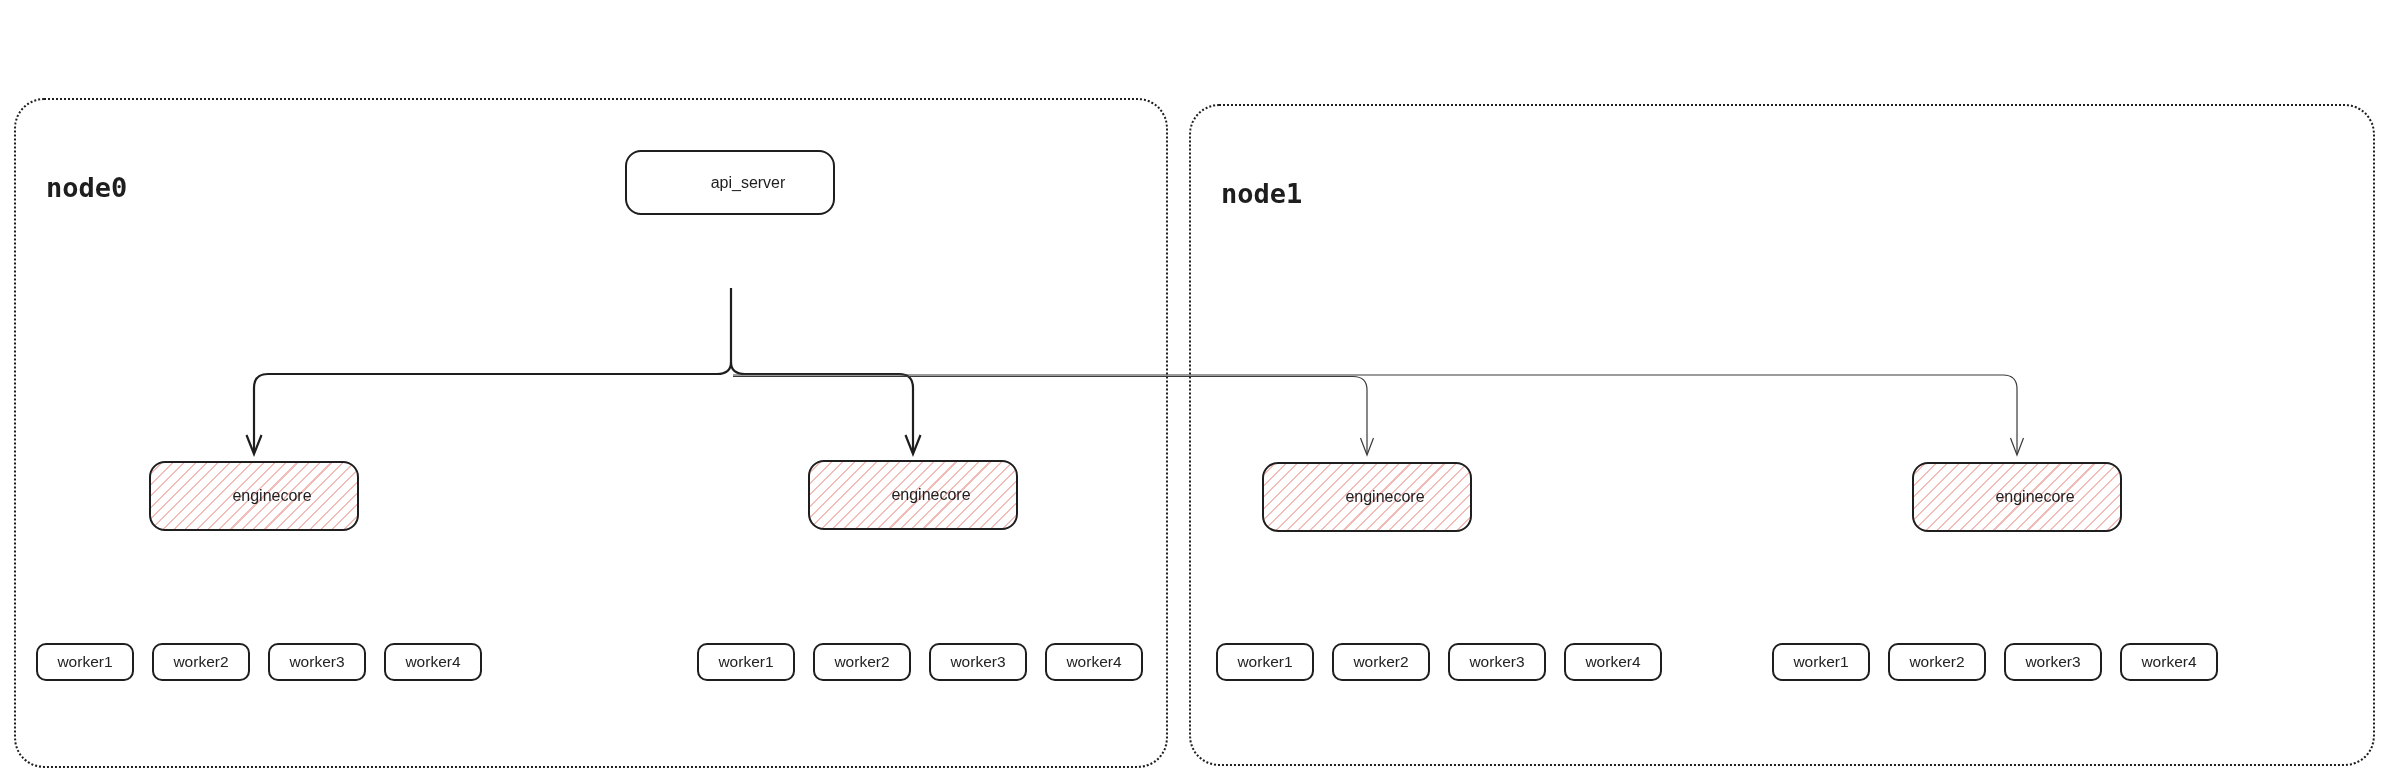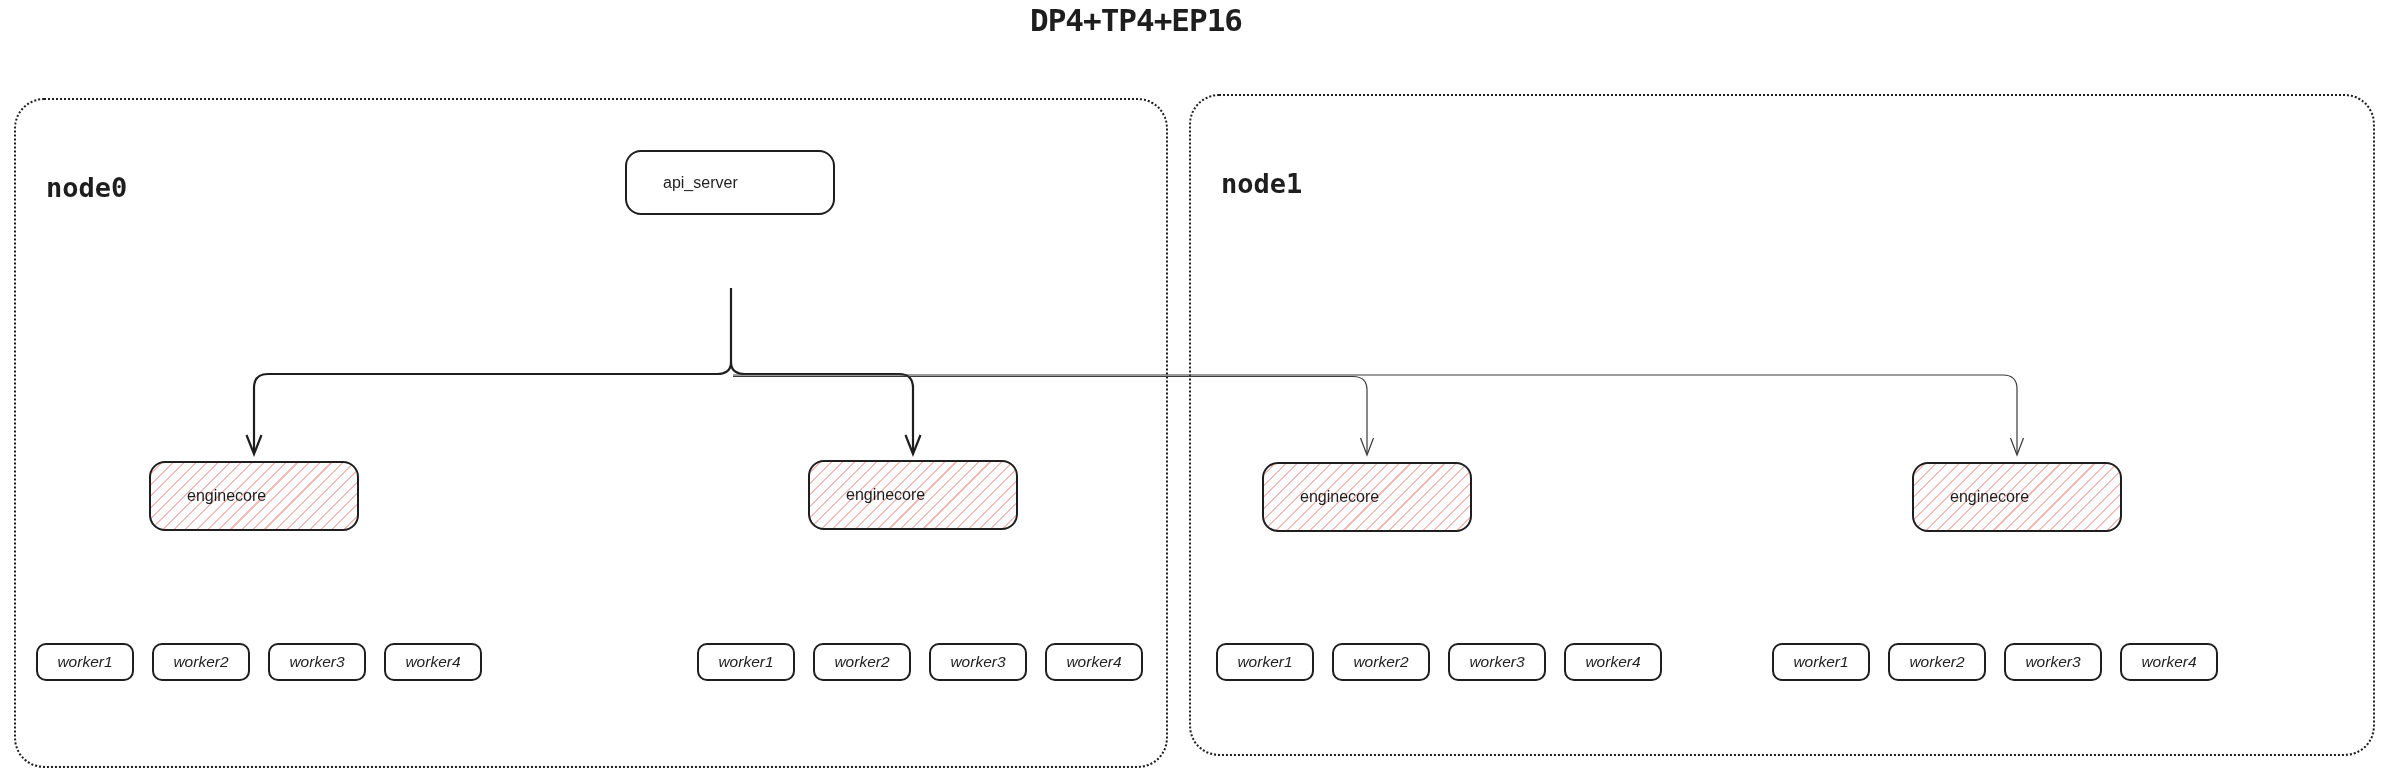--- a/index.html
+++ b/index.html
@@ -17,31 +17,31 @@
     font-weight:bold;font-size:31px;color:#1e1e1e;
     letter-spacing:-1px;
   }
   .node{
     position:absolute;
     border:2.5px dotted var(--line,#1e1e1e);
     border-radius:30px;
     background:transparent;
   }
   #node0{left:14px;top:98px;width:1150px;height:666px;}
-  #node1{left:1189px;top:94px;width:1182px;height:658px;}
+  #node1{left:1189px;top:104px;width:1182px;height:658px;}
   .node-label{
     position:absolute;left:30px;top:26px;
     font-family:"DejaVu Sans Mono", monospace;
     font-weight:bold;font-size:27px;color:#1e1e1e;margin-top:46px;
   }
   .box{
     position:absolute;
     border:2px solid var(--border,#1e1e1e);
     background:#fff;
-    display:flex;align-items:center;justify-content:flex-start;
+    display:flex;align-items:center;justify-content:center;
     color:#1e1e1e;font-size:16px;
     box-sizing:border-box;
     padding-left:36px;
   }
   #api-server{left:625px;top:150px;width:210px;height:65px;border-radius:16px;}
   #async-llm{
     left:624px;top:217px;width:213px;height:71px;border-radius:16px;
     background-color:#fff;
     background-image:repeating-linear-gradient(135deg,
       transparent 0px, transparent 6.5px,
@@ -53,21 +53,21 @@
     background-image:repeating-linear-gradient(135deg,
       transparent 0px, transparent 6.5px,
       var(--red,#f2bdb8) 6.5px, var(--red,#f2bdb8) 8px);
   }
   #engine0{left:149px;top:461px;}
   #engine1{left:808px;top:460px;}
   #engine2{left:1262px;top:462px;}
   #engine3{left:1912px;top:462px;}
   .worker-group{
     position:absolute;top:643px;
-    display:flex;gap:18px;font-style:italic;
+    display:flex;gap:18px;
   }
   #wg0{left:36px;}
   #wg1{left:697px;}
   #wg2{left:1216px;}
   #wg3{left:1772px;}
   .worker{
     position:relative;
     width:98px;height:38px;border-radius:10px;
     border:2px solid var(--border,#1e1e1e);
     background:#fff;
@@ -78,21 +78,20 @@
   #connectors{
     position:absolute;left:0;top:0;
     pointer-events:none;
   }
 </style>
 </head>
 <body>
 
 <div id="canvas" style="--bg: #ffffff; --line: #1e1e1e; --border: #1e1e1e; --green: #a3e6af; --red: #f2bdb8;">
 
-  <div class="title">DP4+TP4+EP16</div>
 
   <div class="node" id="node0">
     <div class="node-label">node0</div>
   </div>
 
   <div class="node" id="node1">
     <div class="node-label">node1</div>
   </div>
 
   <svg id="connectors" width="2383" height="773" viewBox="0 0 2383 773">

